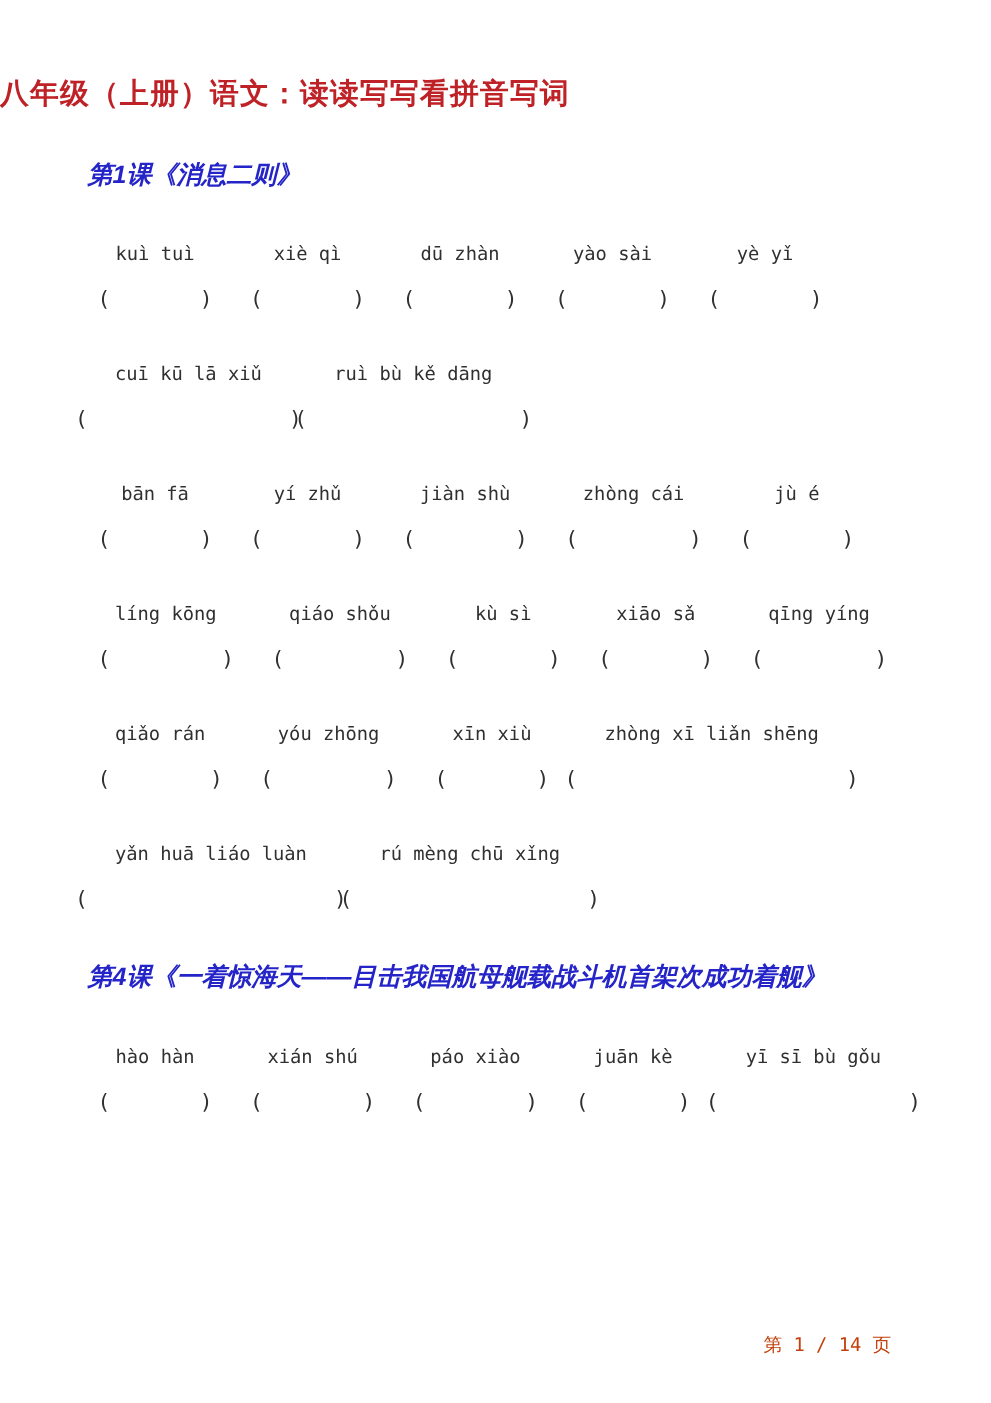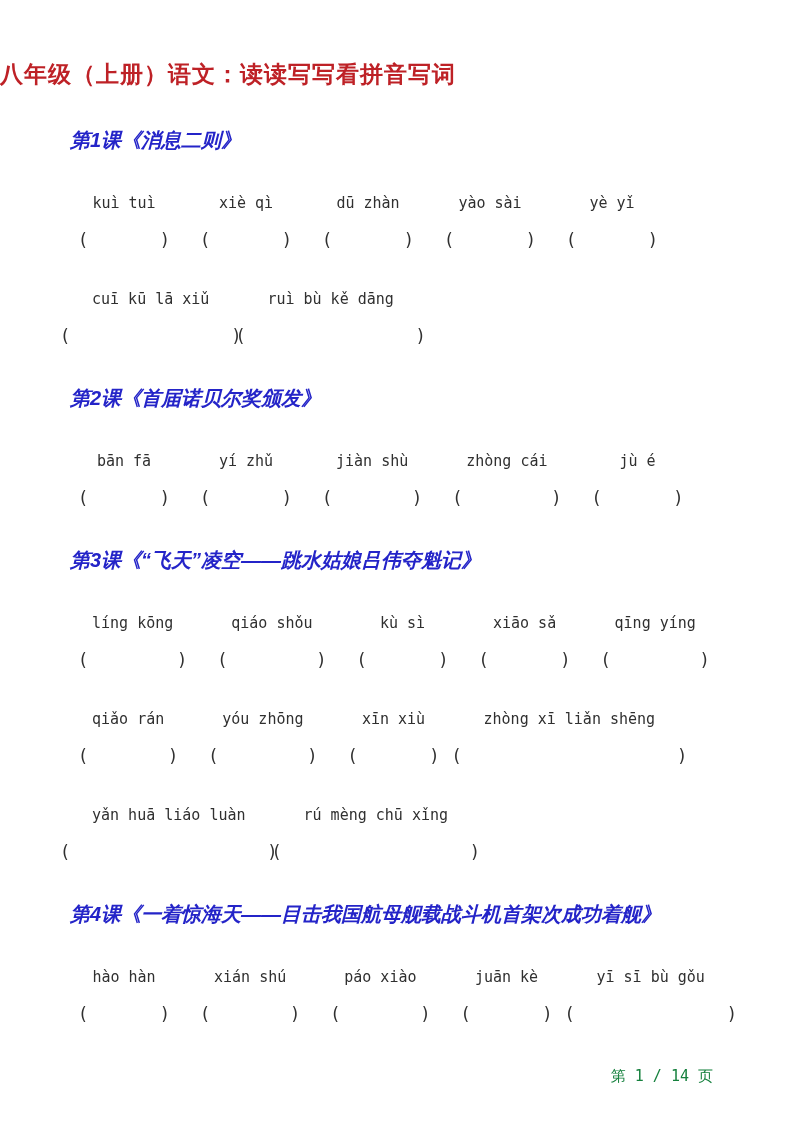--- a/index.html
+++ b/index.html
@@ -69,21 +69,21 @@
     color: var(--text-color, #303030);
   }
   .group.wide .parens {
     margin: 0 -32px;
   }
   .page-footer {
     position: absolute;
     right: 80px;
     bottom: 36px;
     font-size: 15px;
-    color: #15803d;
+    color: #c2410c;
     font-family: "DejaVu Sans Mono", monospace;
     white-space: pre;
   }
 </style>
 </head>
 <body>
 
 <div class="page">
   <h1 class="doc-title">八年级（上册）语文：读读写写看拼音写词</h1>
   <main id="doc-body">
@@ -145,21 +145,20 @@
     <div class="pinyin">ruì bù kě dāng</div>
     <div class="parens">
       <span>(</span>
       <span>)</span>
     </div>
   </div>
 </div>
 </section>
 
   <section class="section">
-    <h2 class="section-title">第2课《首届诺贝尔奖颁发》</h2>
 
   <div class="row">
   <div class="group">
     <div class="pinyin">bān fā</div>
     <div class="parens">
       <span>(</span>
       <span>)</span>
     </div>
   </div>
 
@@ -191,21 +190,20 @@
     <div class="pinyin">jù é</div>
     <div class="parens">
       <span>(</span>
       <span>)</span>
     </div>
   </div>
 </div>
 </section>
 
   <section class="section">
-    <h2 class="section-title">第3课《“飞天”凌空——跳水姑娘吕伟夺魁记》</h2>
 
   <div class="row">
   <div class="group">
     <div class="pinyin">líng kōng</div>
     <div class="parens">
       <span>(</span>
       <span>)</span>
     </div>
   </div>
 

